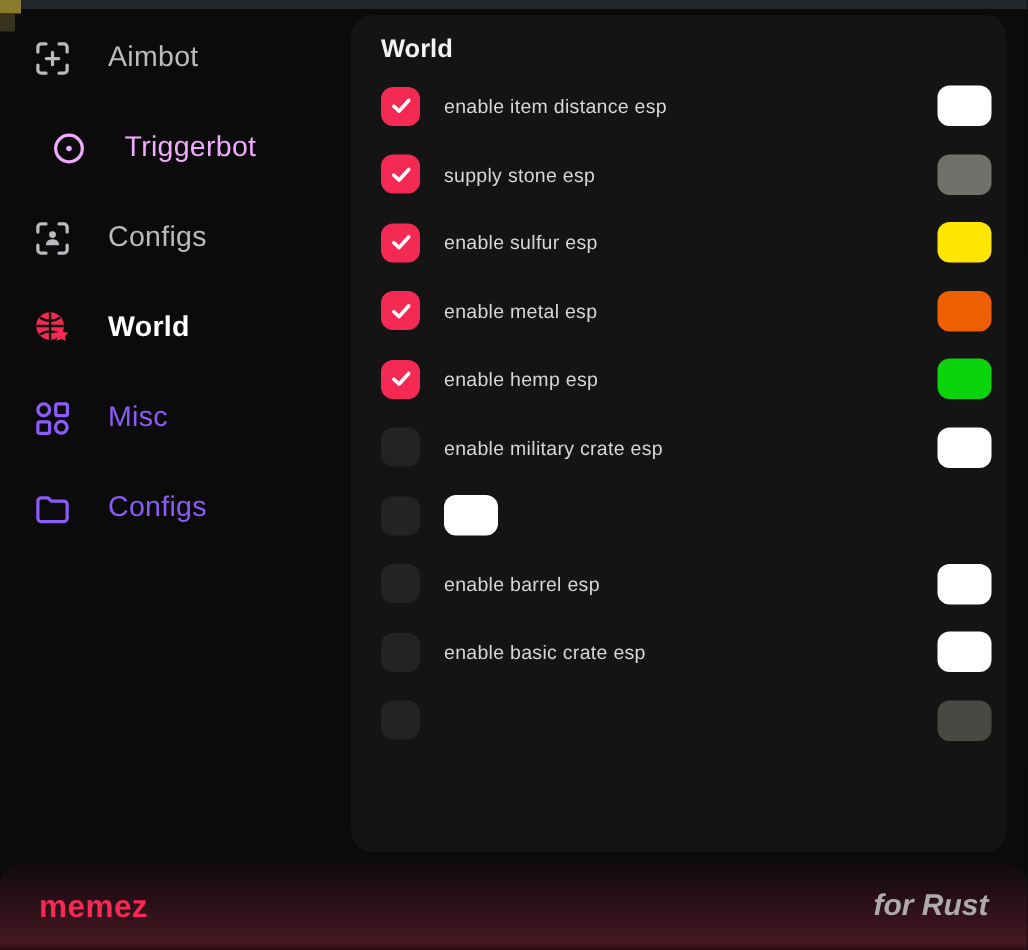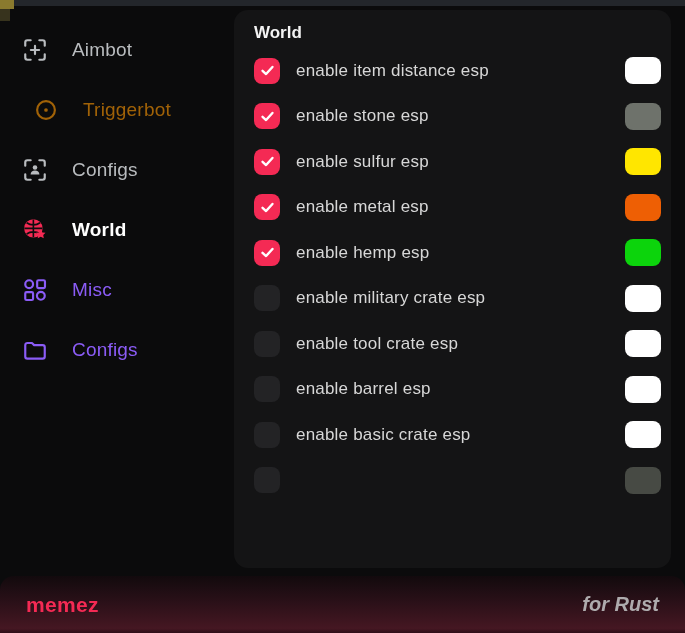--- a/index.html
+++ b/index.html
@@ -8,31 +8,31 @@
     background:#0b0b0c;
     font-family:"Liberation Sans","DejaVu Sans",sans-serif;
     -webkit-font-smoothing:antialiased;
   }
   
   .top-strip{position:absolute;left:0;top:0;width:685px;height:6px;background:#23262b;}
   .top-blob{position:absolute;left:0;top:0;width:14px;height:9px;background:#8a7a2e;}
   .top-blob2{position:absolute;left:0;top:9px;width:10px;height:12px;background:#37331d;}
 
   
-  .sidebar{position:absolute;left:0;top:20px;width:234px;height:560px;}
+  .sidebar{position:absolute;left:0;top:9px;width:234px;height:560px;}
   .side-item{
     display:flex;align-items:center;gap:24px;
     height:60px;padding-left:22px;cursor:pointer;
   }
   .side-item .icon{width:26px;height:26px;display:inline-flex;align-items:center;justify-content:center;}
   .side-item .icon svg{width:26px;height:26px;display:block;}
   .side-label{font-size:19px;letter-spacing:.2px;}
   .side-item.normal{color:#b9bcbf;}
   .side-item.muted{color:#8b5cf6;}
-  .side-item.disabled{color:#a16207;padding-left:33px;}
+  .side-item.disabled{color:#f0abfc;padding-left:33px;}
   .side-item.active{color:#ffffff;}
   .side-item.active .side-label{font-weight:600;}
   .side-item.active .icon{color:var(--accent);}
 
   
   .panel{
     position:absolute;left:234px;top:10px;width:437px;height:558px;
     background:#141415;border-radius:14px;overflow:hidden;
     padding:12px 10px 0 20px;box-sizing:border-box;
   }
@@ -40,21 +40,21 @@
   .rows{}
   .row{display:flex;align-items:center;height:45.5px;gap:16px;}
   .checkbox{
     width:26px;height:26px;border-radius:8px;flex:0 0 auto;
     background:#232325;display:inline-flex;align-items:center;justify-content:center;cursor:pointer;
   }
   .row.checked .checkbox{background:var(--accent);}
   .checkbox .check{width:17px;height:17px;display:none;}
   .row.checked .checkbox .check{display:block;}
   .checkbox .check polyline{fill:none;stroke:#ffffff;stroke-width:3.4;stroke-linecap:round;stroke-linejoin:round;}
-  .row-label{flex:1;font-size:17px;color:#d7d7d7;letter-spacing:.2px;white-space:nowrap;}
+  .row-label{flex:1;font-size:13px;color:#d7d7d7;letter-spacing:.2px;white-space:nowrap;}
   .swatch{width:36px;height:27px;border-radius:8px;flex:0 0 auto;cursor:pointer;}
 
   
   .footer{
     position:absolute;left:0;bottom:0;width:685px;height:57px;
     border-radius:14px 14px 0 0;box-sizing:border-box;
     background:linear-gradient(180deg,#120a0d 0%,#2a1018 45%,#451722 92%,#2e0f18 100%);
     display:flex;align-items:center;justify-content:space-between;
     padding:0 26px;
   }
@@ -140,21 +140,21 @@
     </span>
     <span class="row-label">enable item distance esp</span>
     <span class="swatch" style="background: rgb(255, 255, 255);"></span>
   </div>
       <div class="row checked">
     <span class="checkbox">
       <svg class="check" viewBox="0 0 24 24">
         <polyline points="5,12.5 10,17 19,7"></polyline>
       </svg>
     </span>
-    <span class="row-label">enable stone esp</span>
+    <span class="row-label">supply stone esp</span>
     <span class="swatch" style="background: rgb(110, 114, 107);"></span>
   </div>
       <div class="row checked">
     <span class="checkbox">
       <svg class="check" viewBox="0 0 24 24">
         <polyline points="5,12.5 10,17 19,7"></polyline>
       </svg>
     </span>
     <span class="row-label">enable sulfur esp</span>
     <span class="swatch" style="background: rgb(255, 230, 0);"></span>
@@ -181,21 +181,20 @@
     <span class="checkbox">
       
     </span>
     <span class="row-label">enable military crate esp</span>
     <span class="swatch" style="background: rgb(255, 255, 255);"></span>
   </div>
       <div class="row">
     <span class="checkbox">
       
     </span>
-    <span class="row-label">enable tool crate esp</span>
     <span class="swatch" style="background: rgb(255, 255, 255);"></span>
   </div>
       <div class="row">
     <span class="checkbox">
       
     </span>
     <span class="row-label">enable barrel esp</span>
     <span class="swatch" style="background: rgb(255, 255, 255);"></span>
   </div>
       <div class="row">

